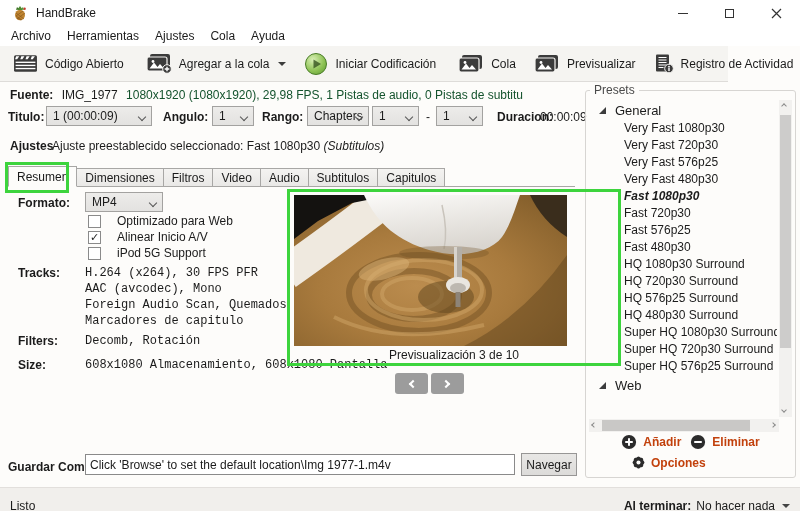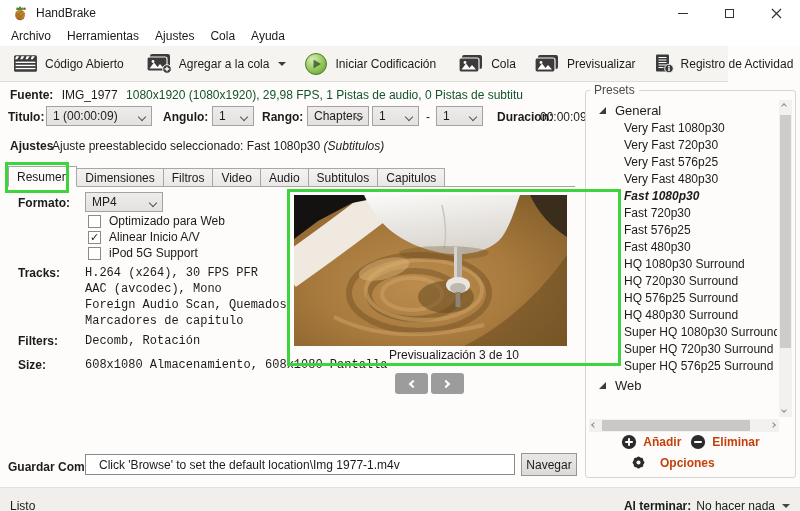--- a/index.html
+++ b/index.html
@@ -52,21 +52,21 @@
   .tab.selected { background:#fdfcfa; border-bottom:1px solid #fdfcfa; height:21px; padding-top:3px; position:relative; z-index:3; }
   .tab-baseline { position:absolute; left:8px; top:186px; width:567px; height:1px; background:#a8a7a5; z-index:1; }
 
   .green-box { position:absolute; border:3px solid #3dd43d; z-index:6; pointer-events:none; }
   .gb-tab { left:5px; top:162px; width:64px; height:31px; }
   .gb-preview { left:287px; top:189px; width:334px; height:177px; }
 
   
   .flabel { position:absolute; left:18px; font-weight:bold; }
   .fvalue { position:absolute; left:85px; white-space:nowrap;font-family:Liberation Mono, monospace; }
-  .cbrow { position:absolute; left:88px; display:flex; align-items:flex-end; gap:8px; height:14px; }
+  .cbrow { position:absolute; left:88px; display:flex; align-items:flex-end; gap:16px; height:14px; }
   .cbox { width:13px; height:13px; border:1px solid #8a8a8a; background:#fff; display:flex; align-items:center; justify-content:center;
     font-size:11px; line-height:11px; color:#222; }
 
   
   .preview-img { position:absolute; left:4px; top:3px; width:273px; height:151px; }
   .preview-caption { position:absolute; left:0; top:156px; width:100%; text-align:center; }
   .preview-nav { position:absolute; left:287px; top:373px; width:285px; display:flex; justify-content:center; gap:3px; }
   .nav-btn { width:33px; height:21px; background:#9c9c9c; border:none; border-radius:3px;
     display:flex; align-items:center; justify-content:center; }
   .nav-btn .chev { border-color:#fff; width:6px; height:6px; border-width:2px; }
@@ -90,21 +90,21 @@
   .h-thumb { position:absolute; left:13px; top:1px; width:148px; height:11px; background:#c9c8c6; }
   .chev-sm { width:4px; height:4px; border-width:1.3px; border-color:#8a8a8a; }
 
   .preset-actions1 { position:absolute; left:0; bottom:27px; width:100%; display:flex; justify-content:center; align-items:center; gap:9px; }
   .preset-actions2 { position:absolute; left:44px; bottom:6px; display:flex; align-items:center; gap:7px; }
   .action-lbl { font-weight:bold; color:#c2410c; }
 
   
   .save-lbl { position:absolute; left:8px; top:460px; font-weight:bold; }
   .save-input { position:absolute; left:85px; top:454px; width:430px; height:21px;
-    border:1px solid #8a8a8a; background:#fff; font:12px "Liberation Sans",sans-serif; padding:0 13px; color:#1b1b1b; }
+    border:1px solid #8a8a8a; background:#fff; font:12px "Liberation Sans",sans-serif; padding:0 4px; color:#1b1b1b; }
   .browse-btn { position:absolute; left:521px; top:453px; width:56px; height:23px;
     background:linear-gradient(#e8e7e5,#dcdbd9); border:1px solid #979695; font:12px "Liberation Sans",sans-serif; color:#1b1b1b; }
 
   
   .statusbar { position:absolute; left:0; top:487px; width:800px; height:21px; background:#f1efec;
     border-top:1px solid #e2dfdc; display:flex; align-items:center; justify-content:space-between; padding:18px 10px; }
   .status-right { display:flex; align-items:center; gap:5px; }
   .status-tri { width:0; height:0; border-left:4px solid transparent; border-right:4px solid transparent; border-top:4px solid #444; margin-left:2px; }
 
   svg { display:block; }
@@ -402,21 +402,21 @@
     </span>
     <span style="display:flex; align-items:center; gap:6px;">
       <svg width="16" height="16" viewBox="0 0 18 18">
         <circle cx="9" cy="9" r="8" fill="#2b2b2b"></circle>
         <rect x="4.5" y="7.9" width="9" height="2.2" rx="1" fill="#fff"></rect>
       </svg>
       <span class="action-lbl">Eliminar</span>
     </span>
   </div>
   <div class="preset-actions2">
-    <span style="display:flex; align-items:center; gap:13px;">
+    <span style="display:flex; align-items:center; gap:4px;">
       <svg width="17" height="17" viewBox="0 0 20 20">
         <rect x="4.5" y="4.5" width="11" height="11" rx="2" fill="#2b2b2b"></rect>
         <rect x="4.5" y="4.5" width="11" height="11" rx="2" transform="rotate(45 10 10)" fill="#2b2b2b"></rect>
         <circle cx="10" cy="10" r="2.4" fill="#fdfcfa"></circle>
       </svg>
       <span class="action-lbl">Opciones</span>
     </span>
   </div>
 </div>
 

